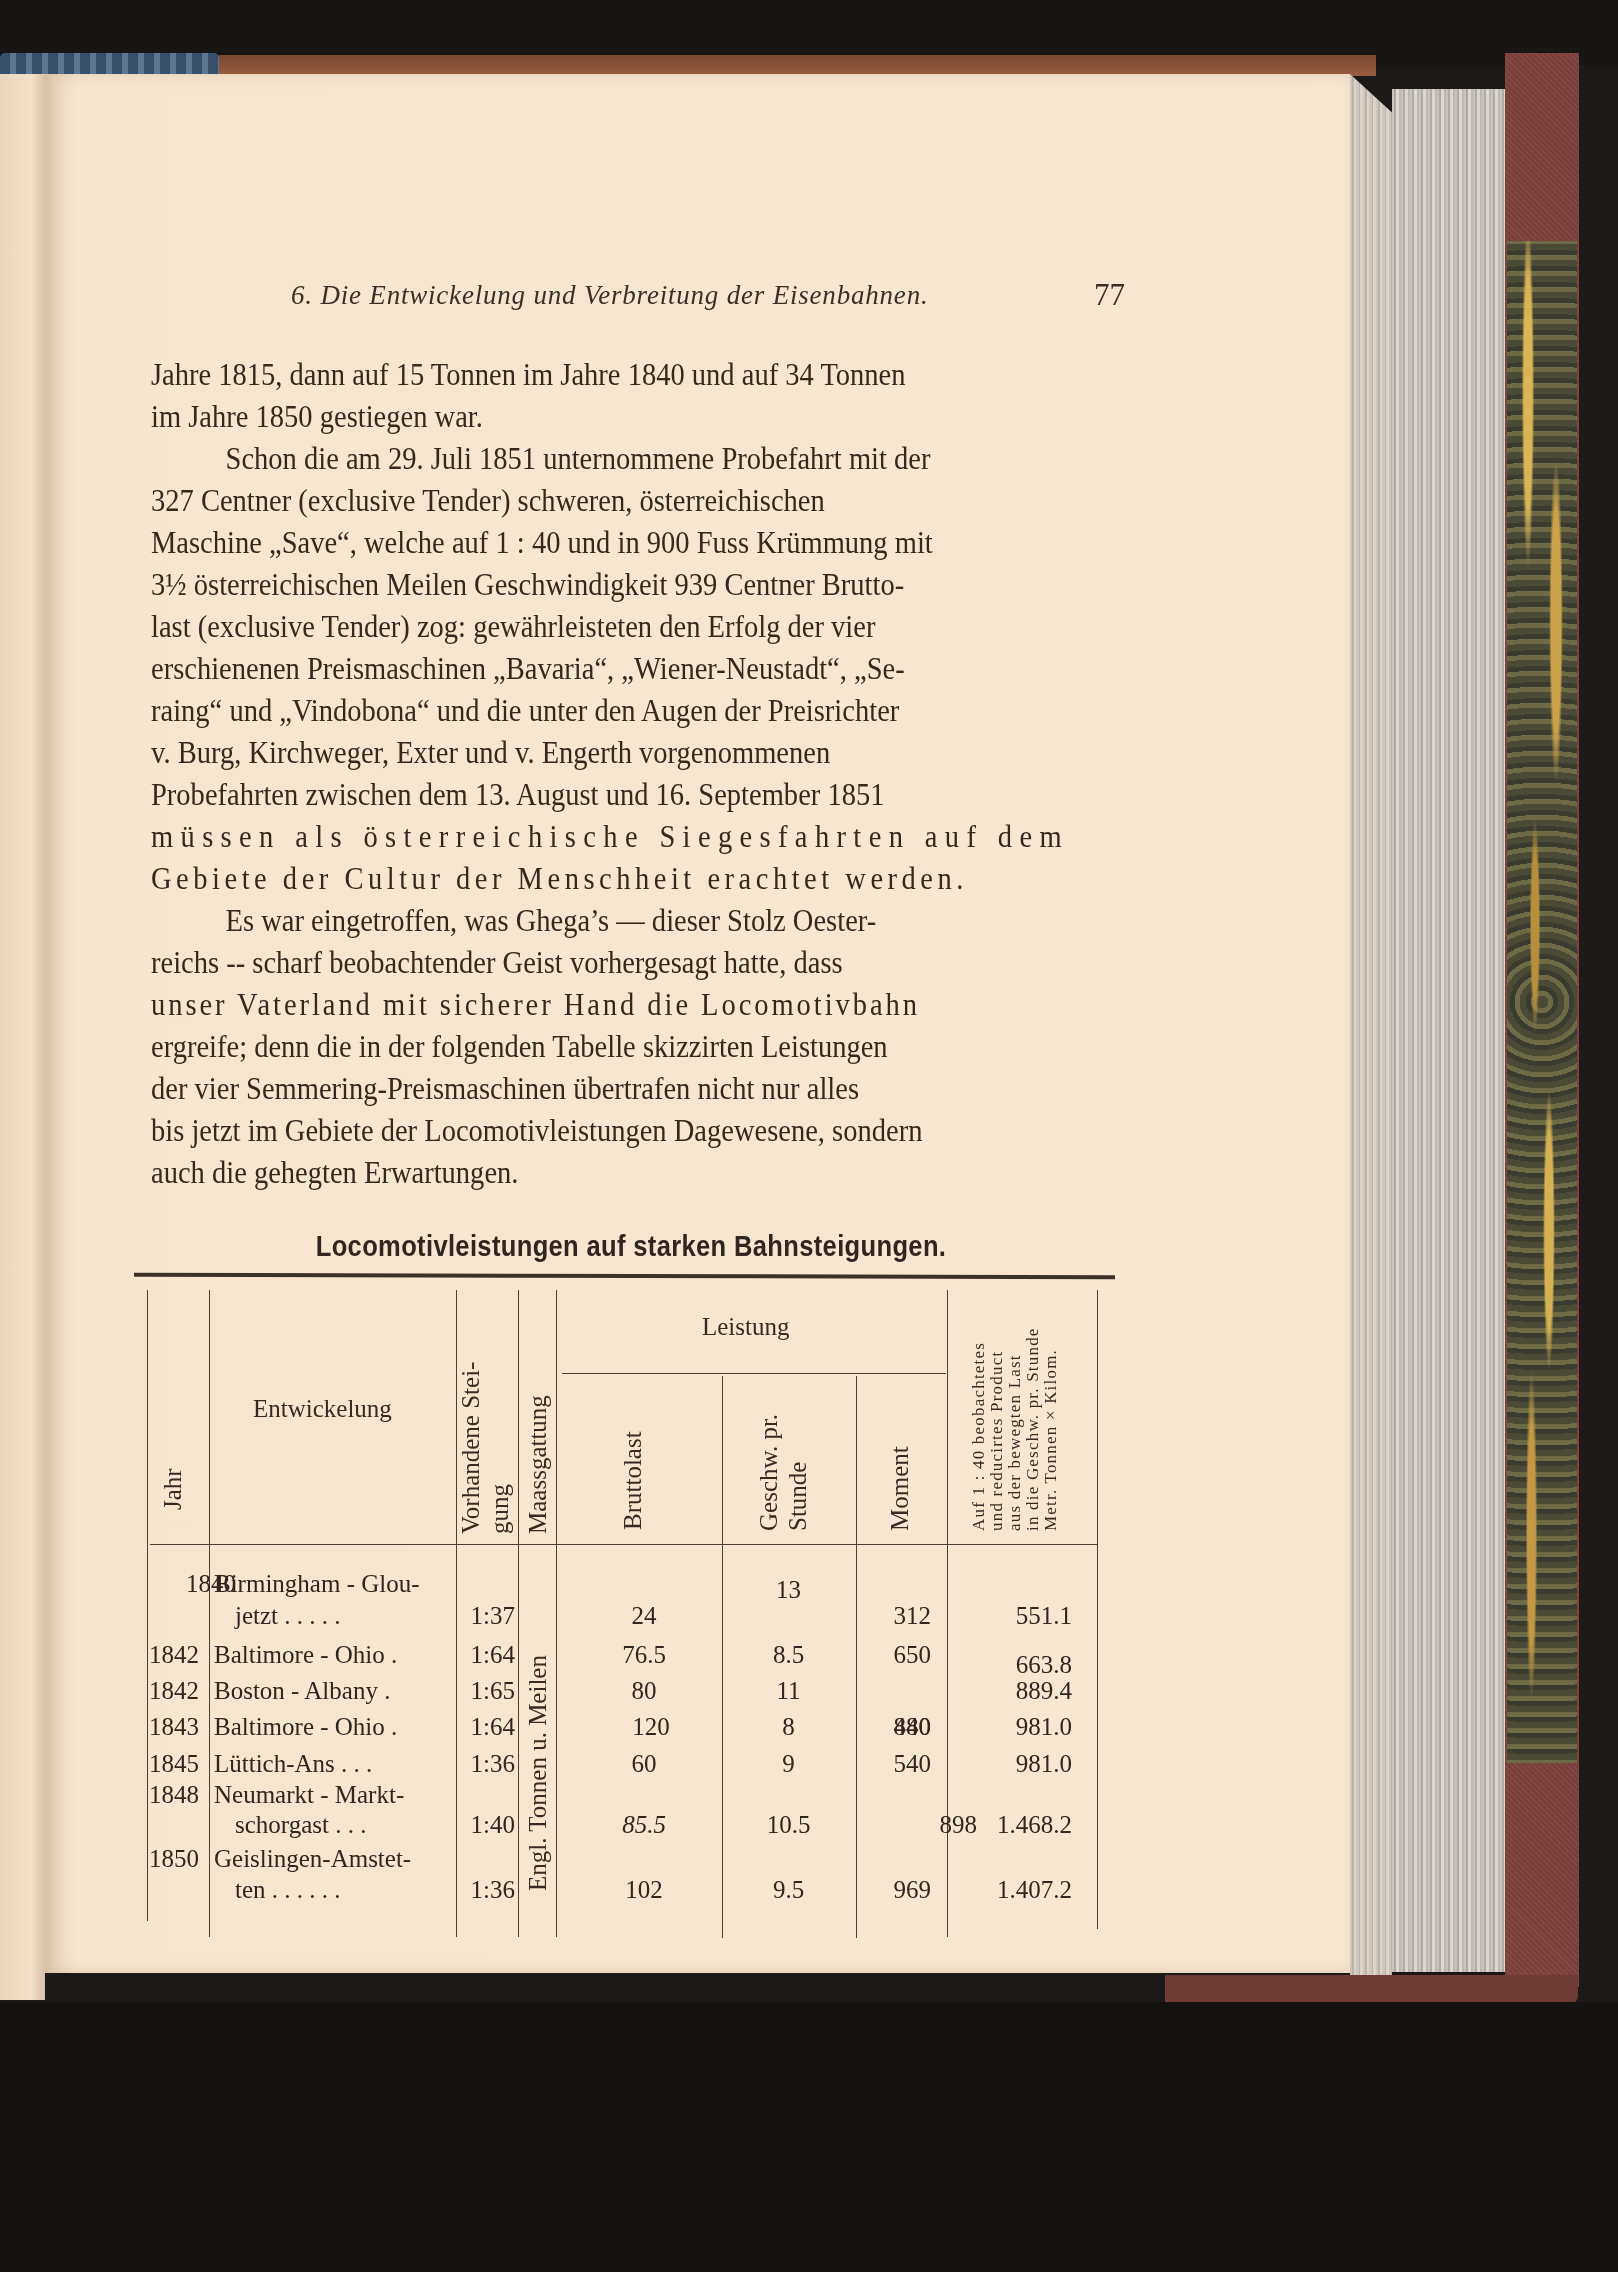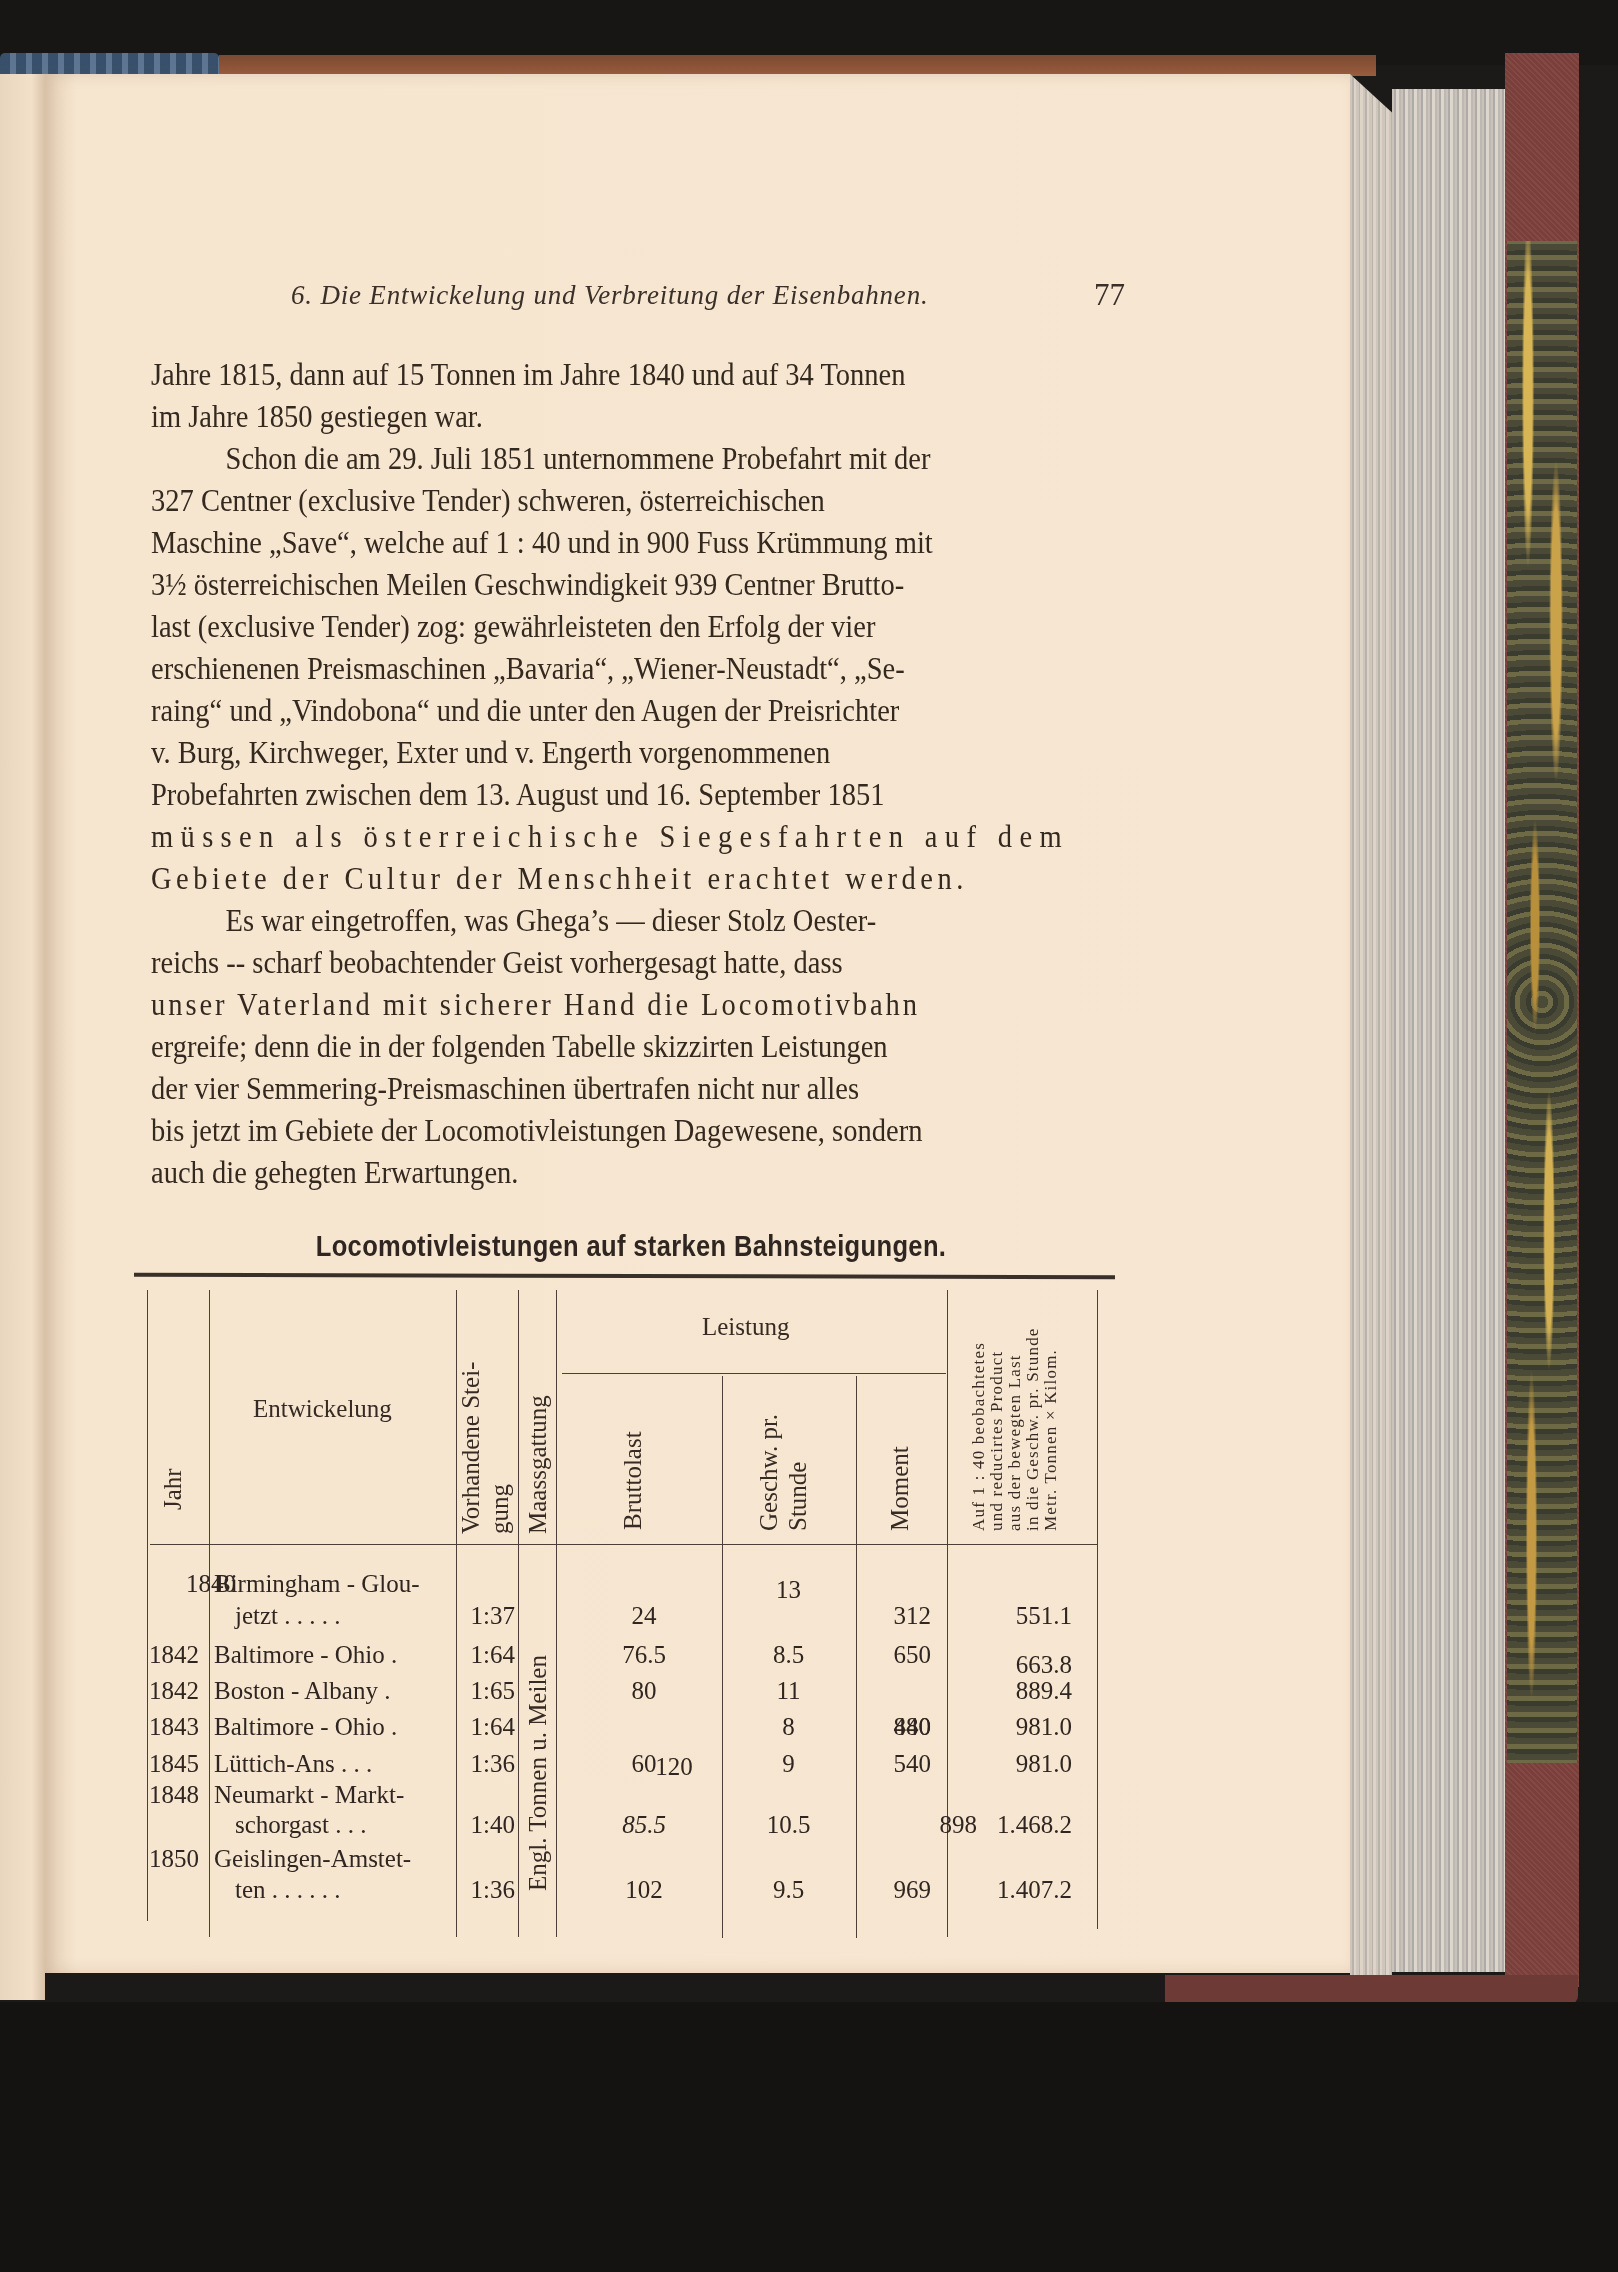--- a/index.html
+++ b/index.html
@@ -199,21 +199,21 @@
       <div class="cell " style="left:149px; top:1677px;">1842</div>
       <div class="cell " style="left:214px; top:1677px;">Boston - Albany .</div>
       <div class="cell r" style="left:458px; width:57px; top:1677px;">1:65</div>
       <div class="cell c" style="left:567px; width:154px; top:1677px;">80</div>
       <div class="cell c" style="left:724px; width:129px; top:1677px;">11</div>
       <div class="cell r" style="left:858px; width:73px; top:1713px;text-align:right;">880</div>
       <div class="cell r" style="left:951px; width:121px; top:1677px;">889.4</div>
       <div class="cell " style="left:149px; top:1713px;">1843</div>
       <div class="cell " style="left:214px; top:1713px;">Baltimore - Ohio .</div>
       <div class="cell r" style="left:458px; width:57px; top:1713px;">1:64</div>
-      <div class="cell c" style="left:597px; width:154px; top:1713px;margin-top:40px;">120</div>
+      <div class="cell c" style="left:574px; width:154px; top:1713px;">120</div>
       <div class="cell c" style="left:724px; width:129px; top:1713px;">8</div>
       <div class="cell r" style="left:858px; width:73px; top:1713px;">440</div>
       <div class="cell r" style="left:951px; width:121px; top:1713px;">981.0</div>
       <div class="cell " style="left:149px; top:1750px;">1845</div>
       <div class="cell " style="left:214px; top:1750px;">Lüttich-Ans . . .</div>
       <div class="cell r" style="left:458px; width:57px; top:1750px;">1:36</div>
       <div class="cell c" style="left:567px; width:154px; top:1750px;">60</div>
       <div class="cell c" style="left:724px; width:129px; top:1750px;">9</div>
       <div class="cell r" style="left:858px; width:73px; top:1750px;">540</div>
       <div class="cell r" style="left:951px; width:121px; top:1750px;">981.0</div>

